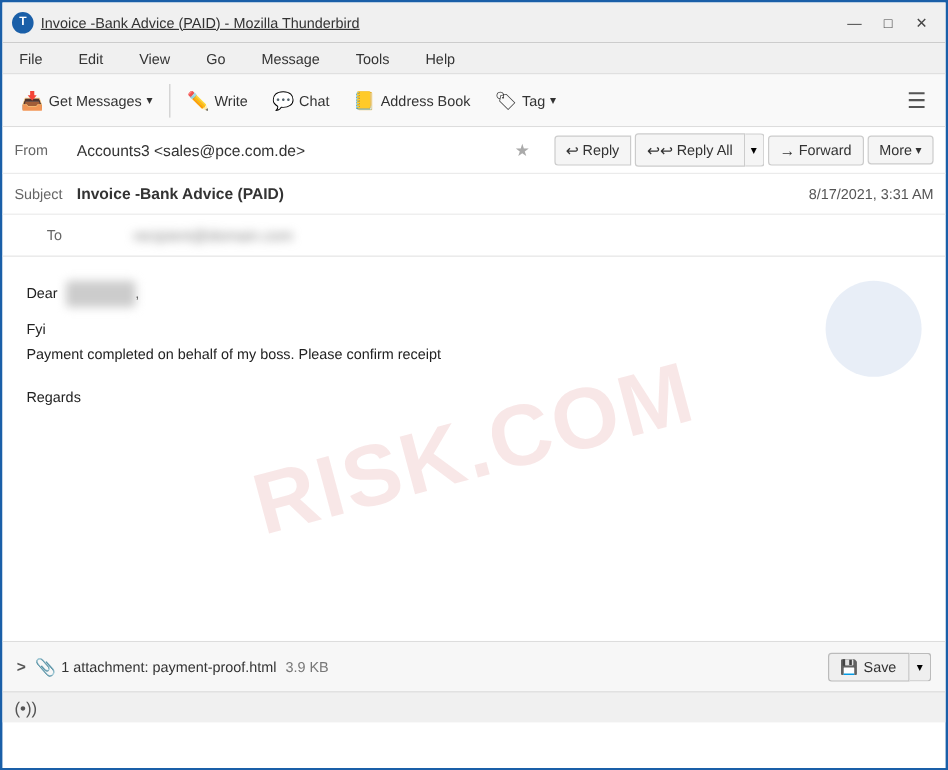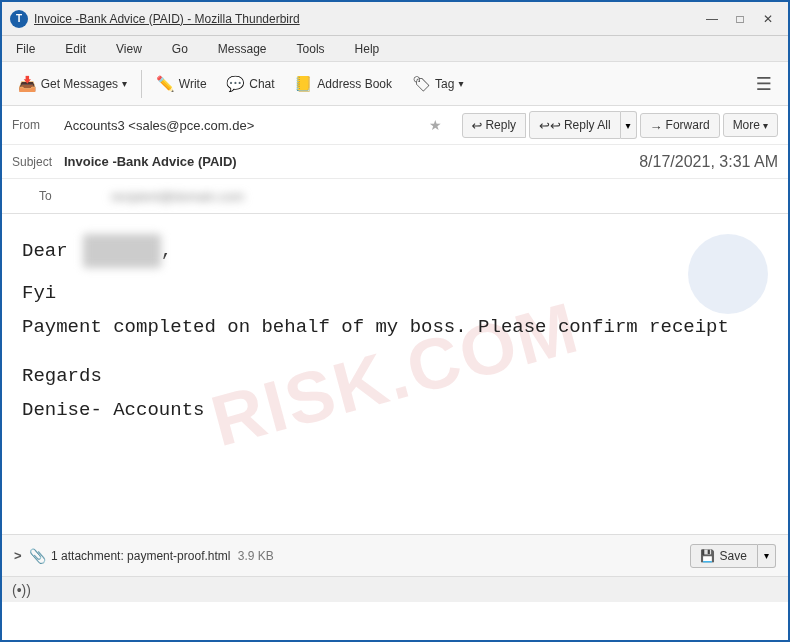--- a/index.html
+++ b/index.html
@@ -195,21 +195,21 @@
       gap: 3px;
       padding: 4px 9px;
       border: 1px solid #ccc;
       background: #f5f5f5;
       cursor: pointer;
       border-radius: 3px;
       font-size: 12px;
       color: #333;
     }
     .timestamp {
-      font-size: 16px;
+      font-size: 12px;
       color: #555;
     }
     .blurred {
       filter: blur(4px);
       color: #888;
       user-select: none;
     }
 
     
     .email-body {
@@ -227,26 +227,25 @@
       transform: translate(-50%, -50%) rotate(-15deg);
       font-size: 72px;
       font-weight: 900;
       color: rgba(200, 60, 60, 0.12);
       white-space: nowrap;
       pointer-events: none;
       user-select: none;
       letter-spacing: 2px;
     }
     .email-text {
-      font-size: 19px;
+      font-size: 12px;
       color: #222;
       line-height: 1.8;
       position: relative;
       z-index: 1;
-      font-family: Liberation Mono, monospace;
     }
     .avatar-placeholder {
       position: absolute;
       top: 20px;
       right: 20px;
       width: 80px;
       height: 80px;
       background: rgba(100,140,200,0.15);
       border-radius: 50%;
       z-index: 0;
@@ -428,21 +427,20 @@
   <div class="avatar-placeholder"></div>
   <div class="watermark">RISK.COM</div>
   <div class="email-text">
     <p>
       <span>Dear</span>
       <span style="display:inline-block; filter:blur(4px); background:#ccc; border-radius:3px; color:transparent; padding:0 16px; margin-left:4px;">User</span>,
     </p>
     <p style="margin-top:8px;">Fyi</p>
     <p>Payment completed on behalf of my boss. Please confirm receipt</p>
     <p style="margin-top:14px;">Regards</p>
-    <p>Denise- Accounts</p>
   </div>
 </div>
 
 <div class="attachment-bar">
   <span class="attachment-expand">&gt;</span>
   <span class="attachment-icon">📎</span>
   <span class="attachment-text">
     <span>1 attachment:</span>
     <span>payment-proof.html</span>
     <span style="color:#777; margin-left:4px;">3.9 KB</span>

